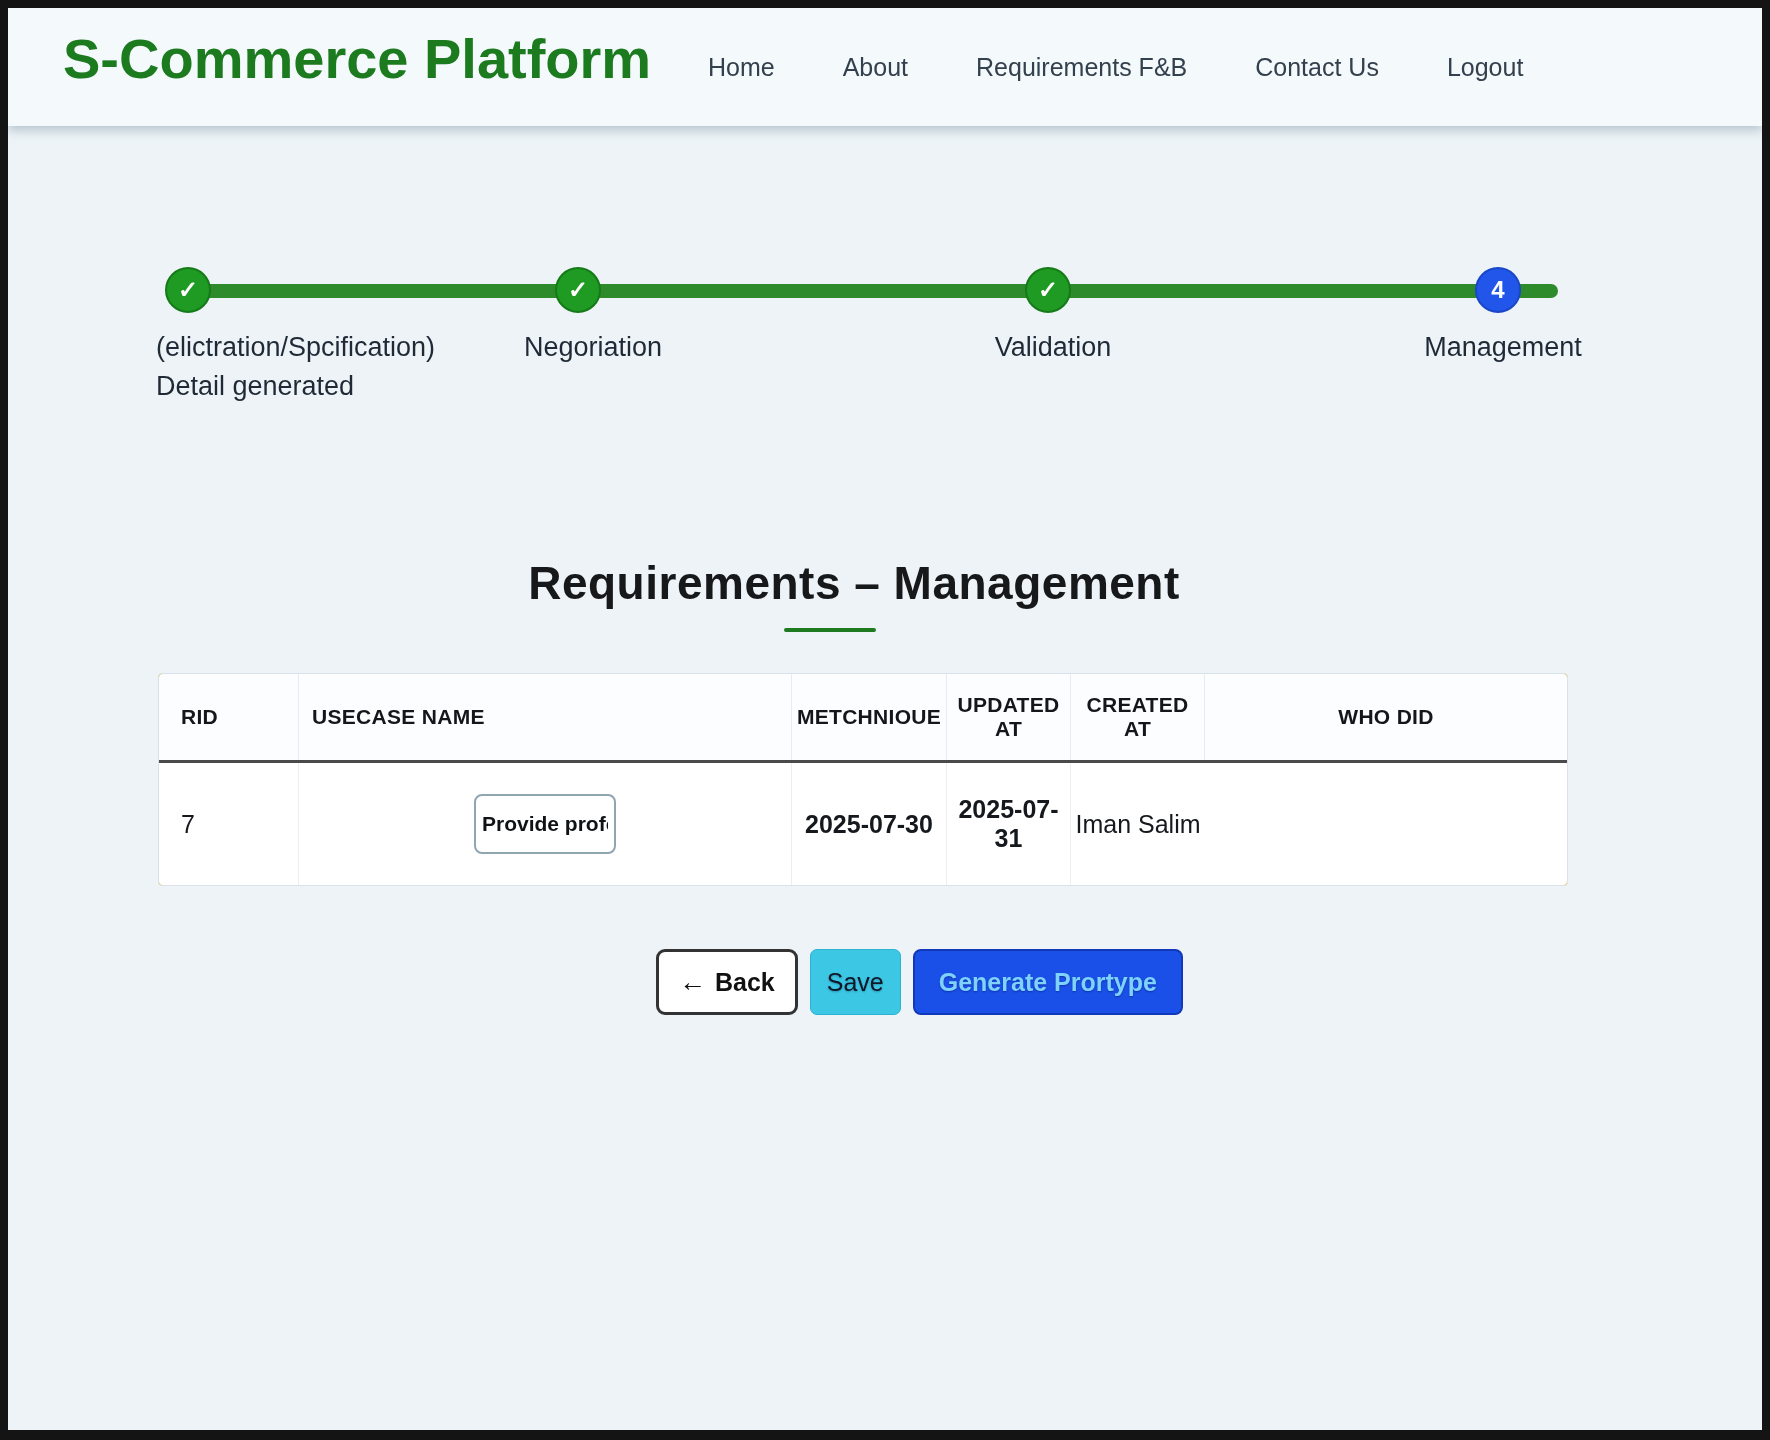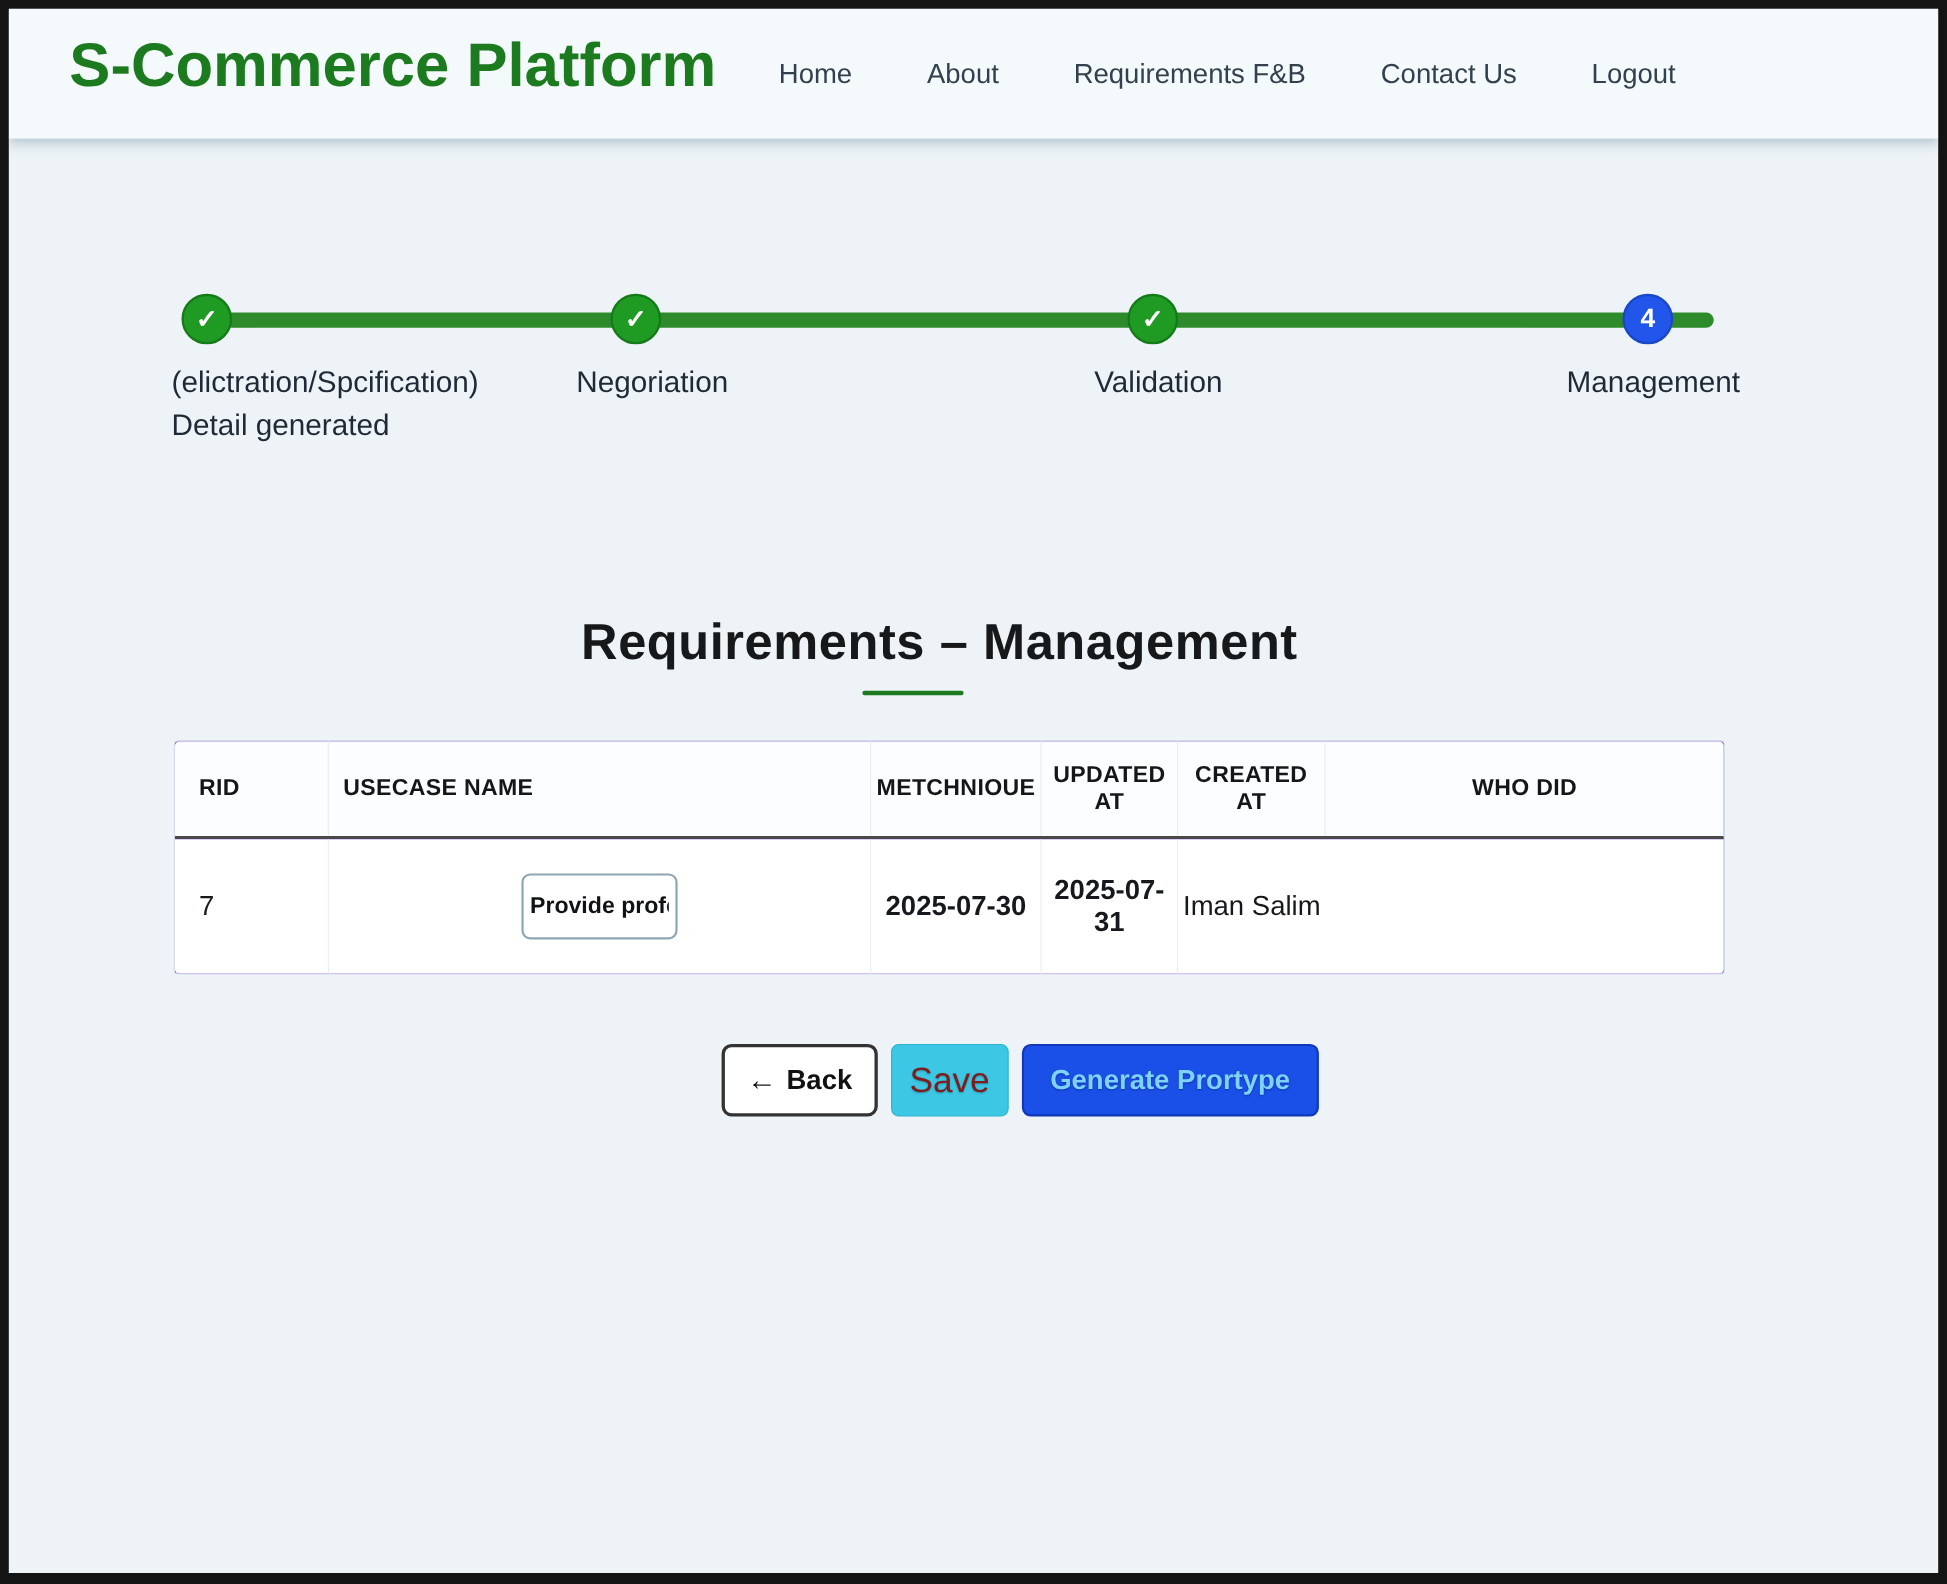--- a/index.html
+++ b/index.html
@@ -64,21 +64,21 @@
     font-size:46px; font-weight:bold; color:#16181a; letter-spacing:0.5px;
   }
   .title-underline {
     position:absolute; top:620px; left:776px; width:92px; height:4px;
     background:#1e7a1e; border-radius:2px;
   }
 
   
   .req-table {
     position:absolute; top:665px; left:150px; width:1410px;
-    background:#6d28d9; border:1px solid #d9e2e8; border-radius:4px;
+    background:#eab308; border:1px solid #d9e2e8; border-radius:4px;
     box-sizing:border-box;
   }
   .t-head, .t-row {
     display:grid;
     grid-template-columns:140px 493px 155px 124px 134px auto;
     align-items:center;
   }
   .t-head { height:86px; background:#fbfdfe; border-bottom:3px solid #4a4a4a; border-radius:4px 4px 0 0; }
   .t-row  { height:122px; background:#ffffff; border-radius:0 0 4px 4px; }
   .th {
@@ -110,21 +110,21 @@
     display:flex; align-items:center; gap:12px;
   }
   .btn { height:66px; display:flex; align-items:center; cursor:pointer; box-sizing:border-box; white-space:nowrap; }
   .btn-back {
     padding:0 20px; gap:9px; background:#ffffff;
     border:3px solid #333333; border-radius:9px;
     font-size:25px; font-weight:bold; color:#111;
   }
   .btn-save {
     padding:0 16px; background:#3cc8e4; border:1px solid #2cb3cf; border-radius:7px;
-    font-size:32px; color:#7f1d1d; text-shadow:0 1px 2px rgba(0,60,80,0.35);
+    font-size:25px; color:#0f172a; text-shadow:0 1px 2px rgba(0,60,80,0.35);
   }
   .btn-generate {
     padding:0 24px; background:#1b50e8; border:2px solid #1038b8; border-radius:8px;
     font-size:25px; font-weight:bold; color:#7dd3fc; text-shadow:0 1px 2px rgba(0,0,80,0.4);
   }
   .arrow { font-size:27px; font-weight:bold; }
 </style>
 </head>
 <body>
 

